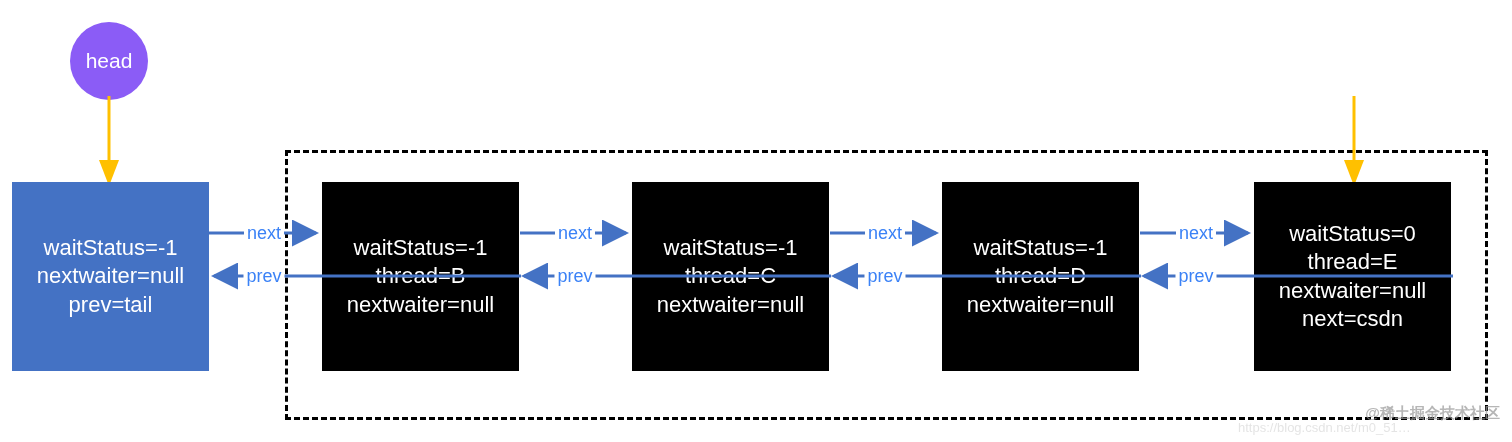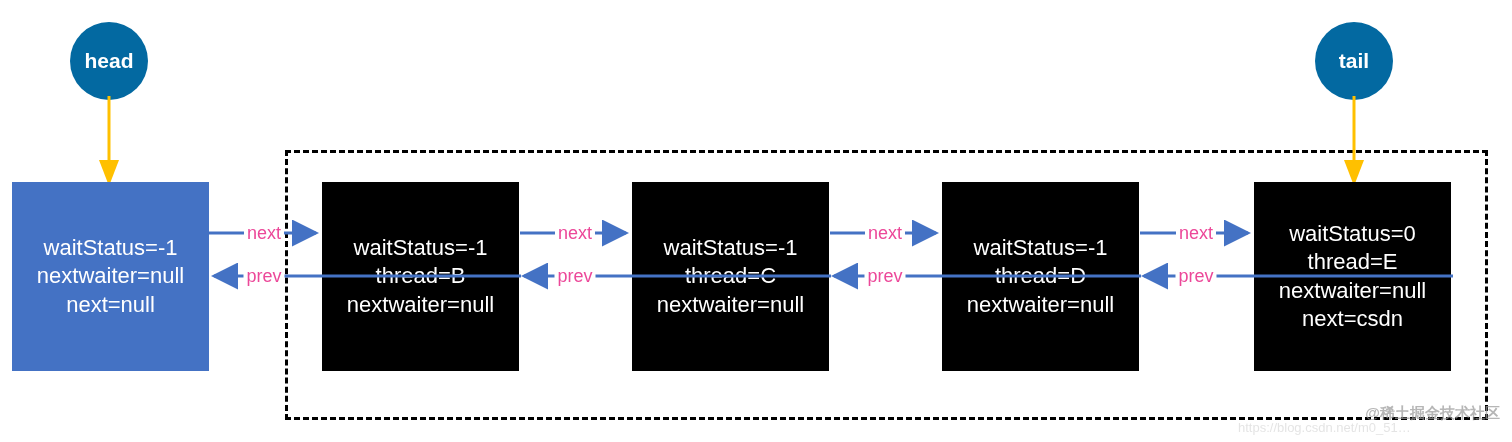--- a/index.html
+++ b/index.html
@@ -38,27 +38,26 @@
     white-space: nowrap;
     letter-spacing: 0.5px;
   }
 
   
   .pointer-circle {
     position: absolute;
     width: 78px;
     height: 78px;
     border-radius: 50%;
-    background: #0369a1;
+    background: #8b5cf6;
     color: #ffffff;
     display: flex;
     align-items: center;
     justify-content: center;
     font-size: 21px;
-    font-weight: bold;
   }
   #head-circle { left: 70px;   top: 22px; }
   #tail-circle { left: 1315px; top: 22px; }
 
   
   .amber-arrow {
     position: absolute;
     width: 26px;
   }
 
@@ -96,21 +95,21 @@
     position: absolute;
     top: 0;
     left: 0;
     width: 1512px;
     height: 442px;
     pointer-events: none;
   }
   .link-label {
     position: absolute;
     font-size: 18px;
-    color: #ec4899;
+    color: #3b82f6;
     background: #ffffff;
     padding: 0 3px;
     white-space: nowrap;
     transform: translate(-50%, -50%);
   }
 
   
   .watermark {
     position: absolute;
     right: 12px;
@@ -140,32 +139,29 @@
 
 
   <div class="pointer-circle" id="head-circle">
     <span>head</span>
   </div>
   <svg class="amber-arrow" style="left:96px; top:96px; height:92px;" viewBox="0 0 26 92">
     <line x1="13" y1="0" x2="13" y2="72" stroke="#FFC000" stroke-width="3"></line>
     <polygon points="13,90 3,64 23,64" fill="#FFC000"></polygon>
   </svg>
 
-  <div class="pointer-circle" id="tail-circle">
-    <span>tail</span>
-  </div>
   <svg class="amber-arrow" style="left:1341px; top:96px; height:92px;" viewBox="0 0 26 92">
     <line x1="13" y1="0" x2="13" y2="72" stroke="#FFC000" stroke-width="3"></line>
     <polygon points="13,90 3,64 23,64" fill="#FFC000"></polygon>
   </svg>
 
   <div class="node-box head-node">
     <div class="node-line">waitStatus=-1</div>
     <div class="node-line">nextwaiter=null</div>
-    <div class="node-line">next=null</div>
+    <div class="node-line">prev=tail</div>
   </div>
 
   <div class="node-box queued-node" id="node-b">
     <div class="node-line">waitStatus=-1</div>
     <div class="node-line">thread=B</div>
     <div class="node-line">nextwaiter=null</div>
   </div>
 
   <div class="node-box queued-node" id="node-c">
     <div class="node-line">waitStatus=-1</div>

